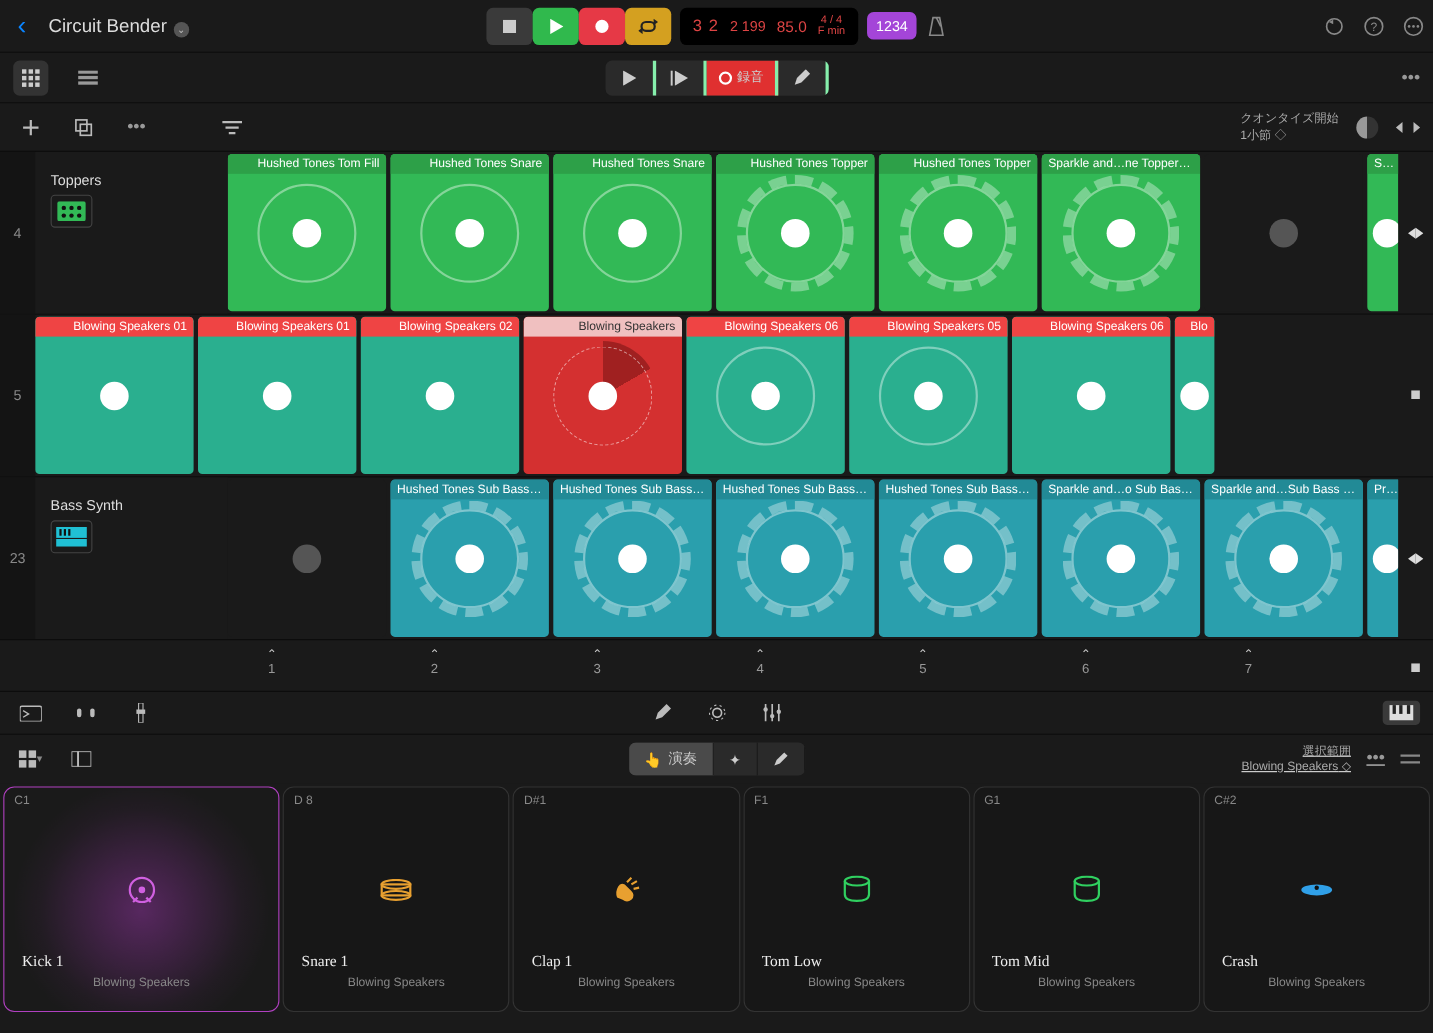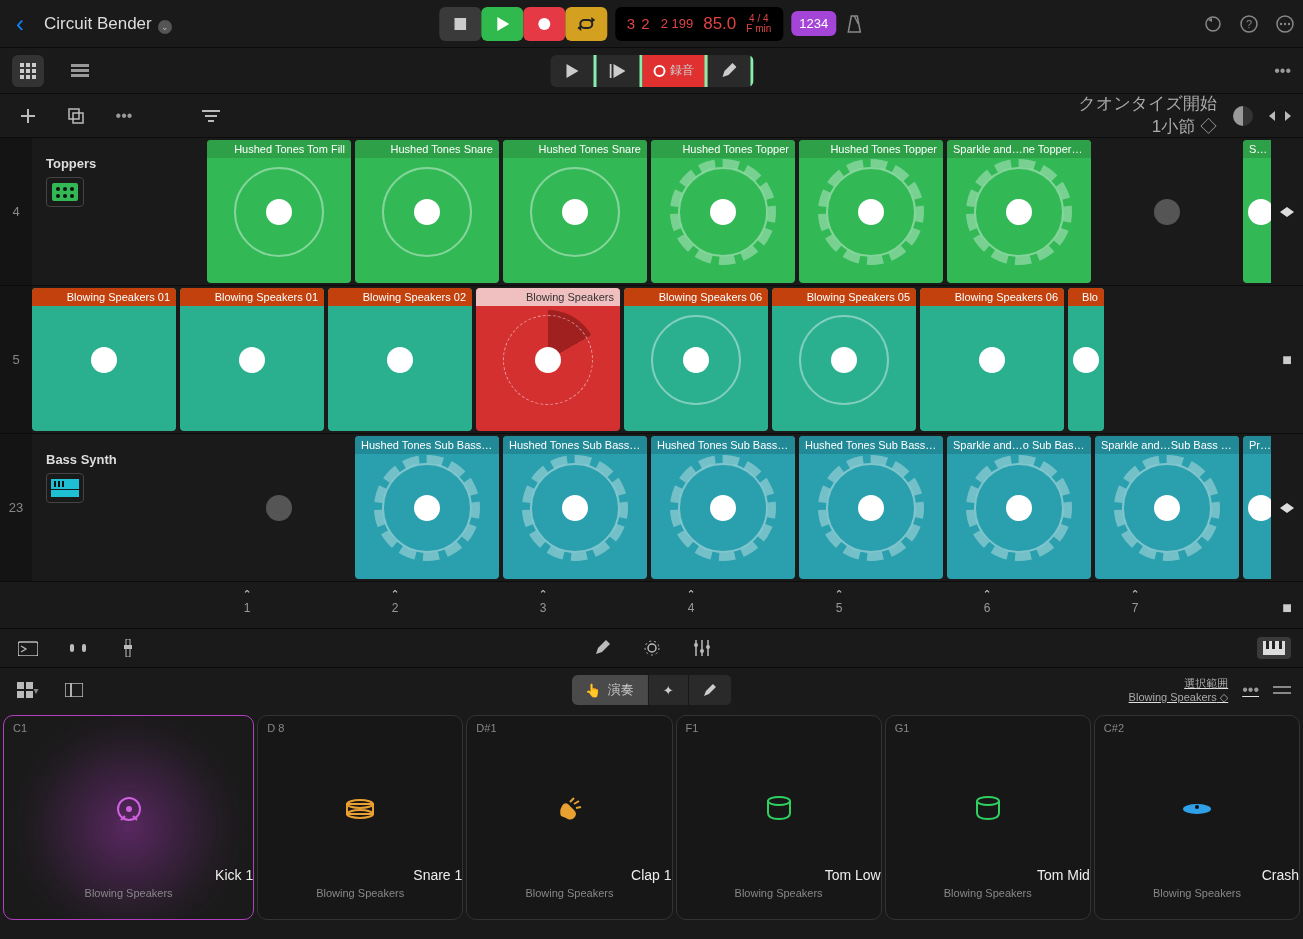--- a/index.html
+++ b/index.html
@@ -10,65 +10,65 @@
 .project-title .chev { width: 14px; height: 14px; border-radius: 50%; background: #555; display: inline-flex; align-items: center; justify-content: center; font-size: 9px; color:#bbb;}
 .transport { display: flex; align-items: center; gap: 0; margin-left: auto; margin-right: auto; position: absolute; left: 50%; transform: translateX(-50%); }
 .t-btn { width: 42px; height: 34px; display: flex; align-items: center; justify-content: center; border-radius: 6px; cursor: pointer; }
 .t-stop { background: #3a3a3a; color:#ccc; }
 .t-play { background: #30b94d; }
 .t-rec { background: #e63946; }
 .t-loop { background: #d4a020; }
 .lcd { margin-left: 8px; background: #000; border-radius: 6px; height: 34px; display: flex; align-items: center; gap: 10px; padding: 0 12px; font-family: ui-monospace, monospace; }
 .lcd .bars { color: #d44; font-size: 15px; letter-spacing: 1px; }
 .lcd .sub { color: #d44; font-size: 13px; }
-.lcd .tempo { color: #d44; font-size: 17px; }
+.lcd .tempo { color: #d44; font-size: 14px; }
 .lcd .sig { color: #d44; font-size: 10px; line-height: 1; text-align: center; }
 .count-in { background: #a445d8; color: #fff; padding: 5px 8px; border-radius: 6px; font-size: 13px; margin-left: 8px; cursor: pointer; }
 .metro { color: #888; margin-left: 8px; cursor: pointer; }
 .top-right { margin-left: auto; display: flex; gap: 16px; color: #888; }
 .top-right span { cursor: pointer; }
 
 .view-bar { height: 46px; background: #1a1a1a; display: flex; align-items: center; padding: 0 12px; border-bottom: 1px solid #0c0c0c; }
 .view-left { display: flex; gap: 20px; }
 .vb-btn { width: 32px; height: 32px; display: flex; align-items: center; justify-content: center; border-radius: 6px; cursor: pointer; color: #bbb; }
 .vb-btn.active { background: #333; }
 .view-center { position: absolute; left: 50%; transform: translateX(-50%); display: flex; background: #2a2a2a; border-radius: 6px; overflow: hidden; }
 .vc-btn { width: 46px; height: 32px; display: flex; align-items: center; justify-content: center; border-right: 3px solid #86efac; cursor: pointer; color: #ccc; }
 .vc-rec { background: #e03030; gap: 4px; font-size: 12px; width: auto; padding: 0 10px; }
 .view-right { margin-left: auto; display: flex; gap: 12px; align-items: center; color: #bbb; }
 
 .sub-bar { height: 44px; background: #1a1a1a; display: flex; align-items: center; padding: 0 12px; border-bottom: 1px solid #0c0c0c; }
 .sub-left { display: flex; gap: 16px; align-items: center; }
 .sub-icon { width: 32px; height: 32px; display: flex; align-items: center; justify-content: center; color: #999; cursor: pointer; }
 .sub-right { margin-left: auto; display: flex; gap: 10px; align-items: center; }
-.quantize { font-size: 17px; color: #aaa; text-align: right; line-height: 1.3; margin-left: 28px; }
+.quantize { font-size: 11px; color: #aaa; text-align: left; line-height: 1.3; margin-left: 28px; }
 .half-circle { width: 20px; height: 20px; border-radius: 50%; background: linear-gradient(90deg, #999 50%, #333 50%); margin: 0 6px; }
 
 .grid-area { height: 490px; display: flex; flex-direction: column; overflow: hidden; }
 .gr-school { position:absolute; left:195px; color:#999;}
 .grid-rows { flex: 1; overflow: hidden; }
 .grid-row { height: 148px; display: flex; border-bottom: 1px solid #0c0c0c; }
 .track-header { width: 175px; background: #1a1a1a; padding: 10px 8px; position: relative; display:flex; }
 .track-num { width: 32px; background: #141414; display: flex; align-items: center; justify-content: center; color: #888; font-size: 13px; }
 .track-info { padding: 8px 6px; flex:1; }
-.track-name { font-size: 13px; color: #ddd; margin-bottom: 6px; white-space: nowrap; overflow: hidden; text-overflow: ellipsis; font-weight: bold; }
+.track-name { font-size: 13px; color: #ddd; margin-bottom: 6px; white-space: nowrap; overflow: hidden; text-overflow: ellipsis; }
 .track-icon { width: 38px; height: 30px; border: 1px solid #444; border-radius: 4px; display: flex; align-items: center; justify-content: center; margin-top: 4px; }
 .track-header.active { background: #2a2a2a; }
 .track-header.active .track-icon { border-color:#666;}
 .dot-ind { width: 6px; height: 6px; border-radius: 50%; background: #30b94d; position: absolute; left: -2px; top: 50%; }
 .expand-chev { position: absolute; right: 6px; top: 50%; transform: translateY(-50%); color: #bbb; cursor: pointer; }
 
 .cells { flex: 1; display: flex; gap: 4px; padding: 2px 0; overflow: hidden; }
 .cell { width: 144px; min-width: 144px; border-radius: 4px; position: relative; cursor: pointer; overflow: hidden; }
 .cell.partial { width: 36px; min-width: 36px;}
 .cell-label { font-size: 11px; padding: 3px 6px; white-space: nowrap; overflow: hidden; text-overflow: ellipsis; text-align: right; }
 .cell.green { background: #32b956; }
 .cell.green .cell-label { background: #2da048; color: #fff; }
 .cell.teal-light { background: #2aaf8f; }
-.cell.teal-light .cell-label { background: #c2410c; color: #fff; }
+.cell.teal-light .cell-label { background: #ef4444; color: #fff; }
 .cell.teal { background: #2a9fad; }
 .cell.teal .cell-label { background: #228a96; color: #fff; }
 .cell.empty { background: #1a1a1a; }
 .cell.playing { background: #d43030; }
 .cell.playing .cell-label { background: #f0c0c0; color: #333; }
 .cell-circle { position: absolute; top: 50%; left: 50%; transform: translate(-50%, -50%); width: 26px; height: 26px; border-radius: 50%; background: #fff; }
 .cell.empty .cell-circle { background: #555; }
 .waveform-ring { position: absolute; top: 50%; left: 50%; transform: translate(-50%, -50%); width: 90px; height: 90px; border-radius: 50%; border: 2px solid rgba(255,255,255,0.4); }
 .waveform-ring.spiky::before { content:""; position:absolute; inset:-10px; border-radius:50%; border:8px dashed rgba(255,255,255,0.35);}
 .playing-wedge { position:absolute; top:50%; left:50%; width: 100px; height: 100px; transform:translate(-50%,-50%); border-radius:50%; background: conic-gradient(#a02020 0 60deg, transparent 60deg 360deg); }
@@ -96,21 +96,21 @@
 .pad-right { margin-left: auto; display: flex; align-items: center; gap: 14px; text-decoration: underline; }
 .sel-range { font-size: 11px; text-align: right; line-height: 1.3; color:#aaa;}
 .dots-menu { color:#999; cursor:pointer; font-size:16px;}
 .lines-menu { color:#888; }
 
 .pad-grid { display: flex; gap: 3px; padding: 3px; }
 .pad { flex: 1; height: 205px; background: #171717; border: 1px solid #333; border-radius: 10px; position: relative; cursor: pointer; }
 .pad.active { border-color: #b040c0; background: radial-gradient(circle at 50% 55%, rgba(180,60,200,0.4) 0%, rgba(180,60,200,0.05) 55%, transparent 70%); padding-left: 45px; }
 .pad-note { position: absolute; top: 6px; left: 9px; font-size: 11px; color: #888; }
 .pad-icon { position: absolute; top: 46%; left: 50%; transform: translate(-50%, -50%); }
-.pad-name { position: absolute; bottom: 36px; left: 16px; right: 0; text-align: right; font-size: 14px; color: #eee; font-weight: 500; }
+.pad-name { position: absolute; bottom: 36px; left: 16px; right: 0; text-align: left; font-size: 14px; color: #eee; font-weight: 500; font-family: Liberation Serif, serif; }
 .pad-sub { position: absolute; bottom: 20px; left: 0; right: 0; text-align: center; font-size: 11px; color: #888; }
 
 svg { display: block; }
 </style>
 </head>
 <body>
 
 <div class="top-bar">
   <span class="back-btn">‹</span>
   <span class="project-title">

